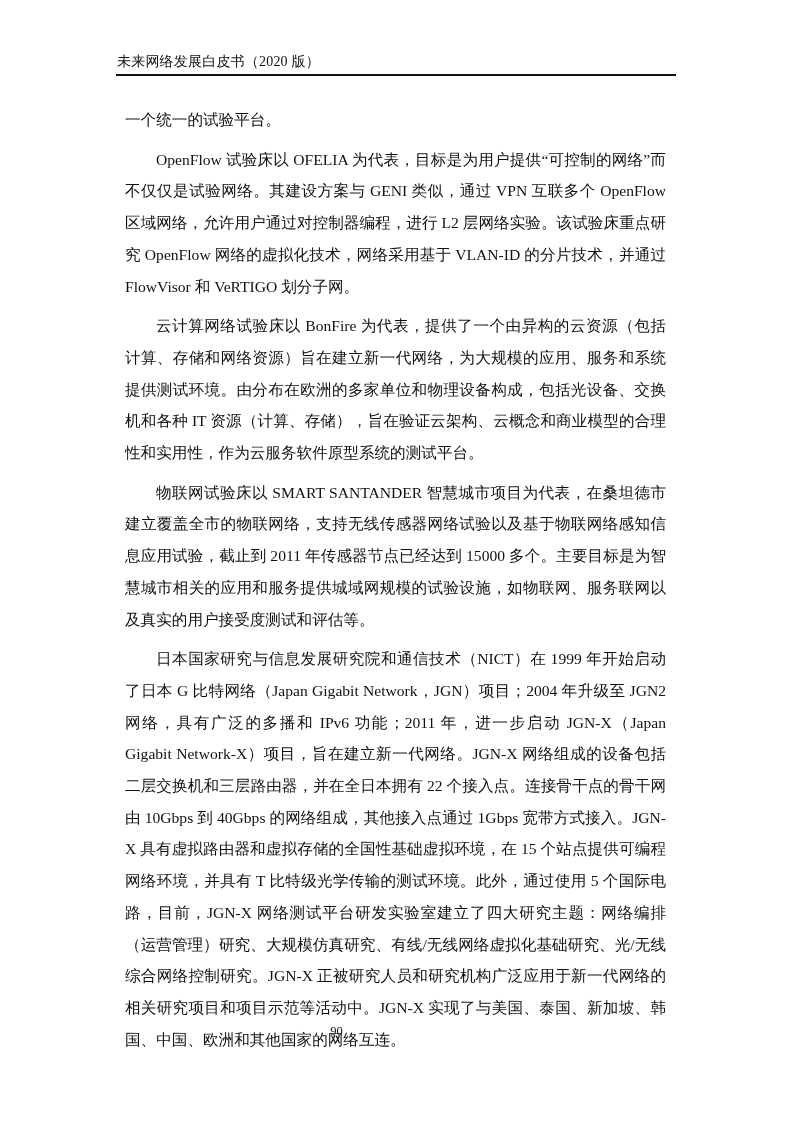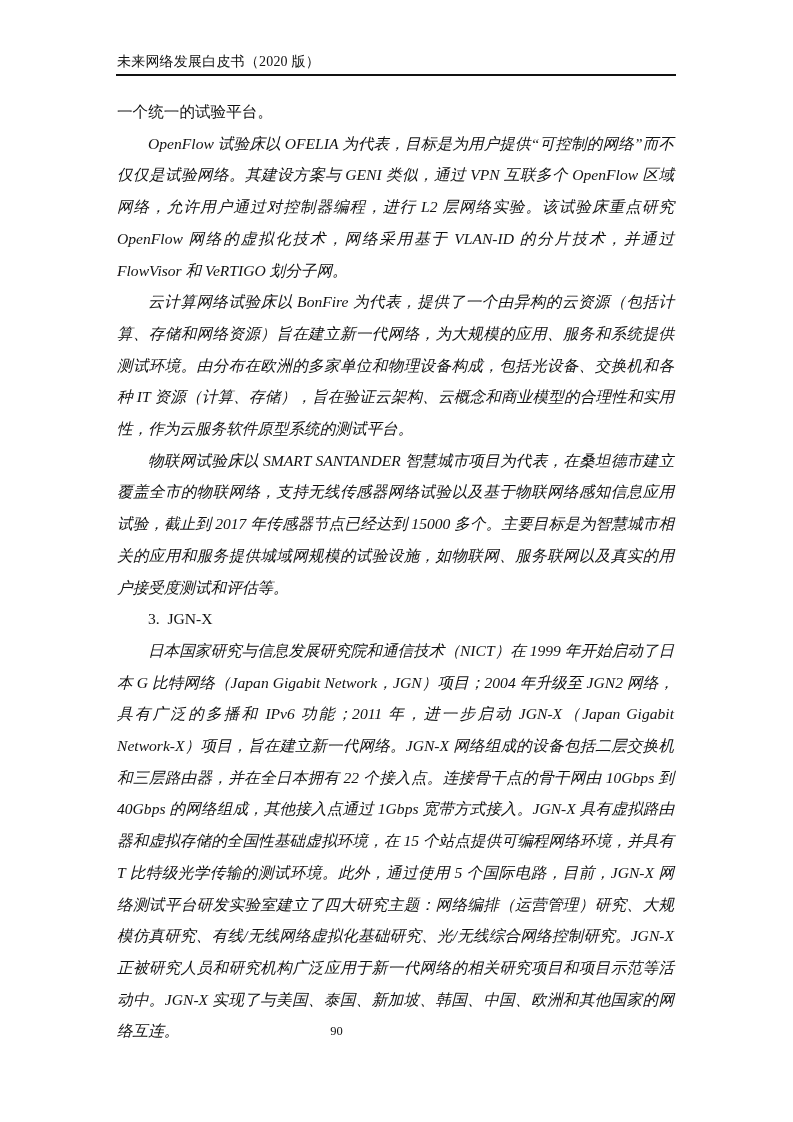--- a/index.html
+++ b/index.html
@@ -1,34 +1,33 @@
 <!DOCTYPE html>
 <html><head>
 <meta charset="utf-8">
 <style>
   html, body { margin: 0; padding: 0; background: #ffffff; }
   body { width: 793px; height: 1122px; position: relative; overflow: hidden;
          font-family: "Liberation Serif", "DejaVu Serif", serif; color: #111; }
   .running-header { position: absolute; left: 117px; top: 53px; font-size: 14px; letter-spacing: 0.2px; }
   .header-rule { position: absolute; left: 116px; top: 74px; width: 560px; height: 1.5px; background: #111; }
   .body-text { position: absolute; left: 117px; top: 96px; width: 557px; font-size: 15.6px; line-height: 31.7px; text-align: justify; }
-  .body-text p { margin: 0; }
-  .body-text p.indent { text-indent: 31px; font-style: italic; }
+  .body-text p { margin: 8px; }
+  .body-text p.indent { text-indent: 31px; }
   .section-heading { text-indent: 31px; }
   .page-number { position: absolute; left: 0; width: 673px; top: 1024px; text-align: center; font-size: 12.5px; }
 </style>
 </head>
 <body>
 
 <div class="running-header">未来网络发展白皮书（2020 版）</div>
 <div class="header-rule"></div>
 
 <div class="body-text">
   <p>一个统一的试验平台。</p>
   <p class="indent">OpenFlow 试验床以 OFELIA 为代表，目标是为用户提供“可控制的网络”而不仅仅是试验网络。其建设方案与 GENI 类似，通过 VPN 互联多个 OpenFlow 区域网络，允许用户通过对控制器编程，进行 L2 层网络实验。该试验床重点研究 OpenFlow 网络的虚拟化技术，网络采用基于 VLAN-ID 的分片技术，并通过 FlowVisor 和 VeRTIGO 划分子网。</p>
   <p class="indent">云计算网络试验床以 BonFire 为代表，提供了一个由异构的云资源（包括计算、存储和网络资源）旨在建立新一代网络，为大规模的应用、服务和系统提供测试环境。由分布在欧洲的多家单位和物理设备构成，包括光设备、交换机和各种 IT 资源（计算、存储），旨在验证云架构、云概念和商业模型的合理性和实用性，作为云服务软件原型系统的测试平台。</p>
-  <p class="indent">物联网试验床以 SMART SANTANDER 智慧城市项目为代表，在桑坦德市建立覆盖全市的物联网络，支持无线传感器网络试验以及基于物联网络感知信息应用试验，截止到 2017 年传感器节点已经达到 15000 多个。主要目标是为智慧城市相关的应用和服务提供城域网规模的试验设施，如物联网、服务联网以及真实的用户接受度测试和评估等。</p>
-  <p class="section-heading">3.&nbsp;&nbsp;JGN-X</p>
+  <p class="indent">物联网试验床以 SMART SANTANDER 智慧城市项目为代表，在桑坦德市建立覆盖全市的物联网络，支持无线传感器网络试验以及基于物联网络感知信息应用试验，截止到 2011 年传感器节点已经达到 15000 多个。主要目标是为智慧城市相关的应用和服务提供城域网规模的试验设施，如物联网、服务联网以及真实的用户接受度测试和评估等。</p>
   <p class="indent">日本国家研究与信息发展研究院和通信技术（NICT）在 1999 年开始启动了日本 G 比特网络（Japan Gigabit Network，JGN）项目；2004 年升级至 JGN2 网络，具有广泛的多播和 IPv6 功能；2011 年，进一步启动 JGN-X（Japan Gigabit Network-X）项目，旨在建立新一代网络。JGN-X 网络组成的设备包括二层交换机和三层路由器，并在全日本拥有 22 个接入点。连接骨干点的骨干网由 10Gbps 到 40Gbps 的网络组成，其他接入点通过 1Gbps 宽带方式接入。JGN-X 具有虚拟路由器和虚拟存储的全国性基础虚拟环境，在 15 个站点提供可编程网络环境，并具有 T 比特级光学传输的测试环境。此外，通过使用 5 个国际电路，目前，JGN-X 网络测试平台研发实验室建立了四大研究主题：网络编排（运营管理）研究、大规模仿真研究、有线/无线网络虚拟化基础研究、光/无线综合网络控制研究。JGN-X 正被研究人员和研究机构广泛应用于新一代网络的相关研究项目和项目示范等活动中。JGN-X 实现了与美国、泰国、新加坡、韩国、中国、欧洲和其他国家的网络互连。</p>
 
 </div>
 
 <div class="page-number">90</div>
 
 </body></html>

